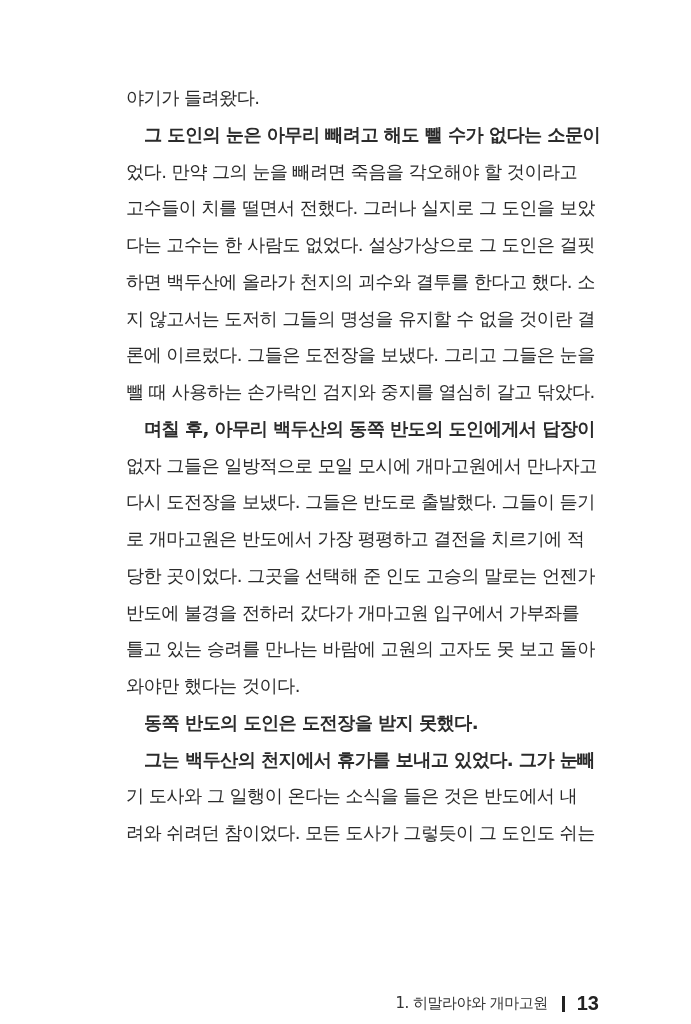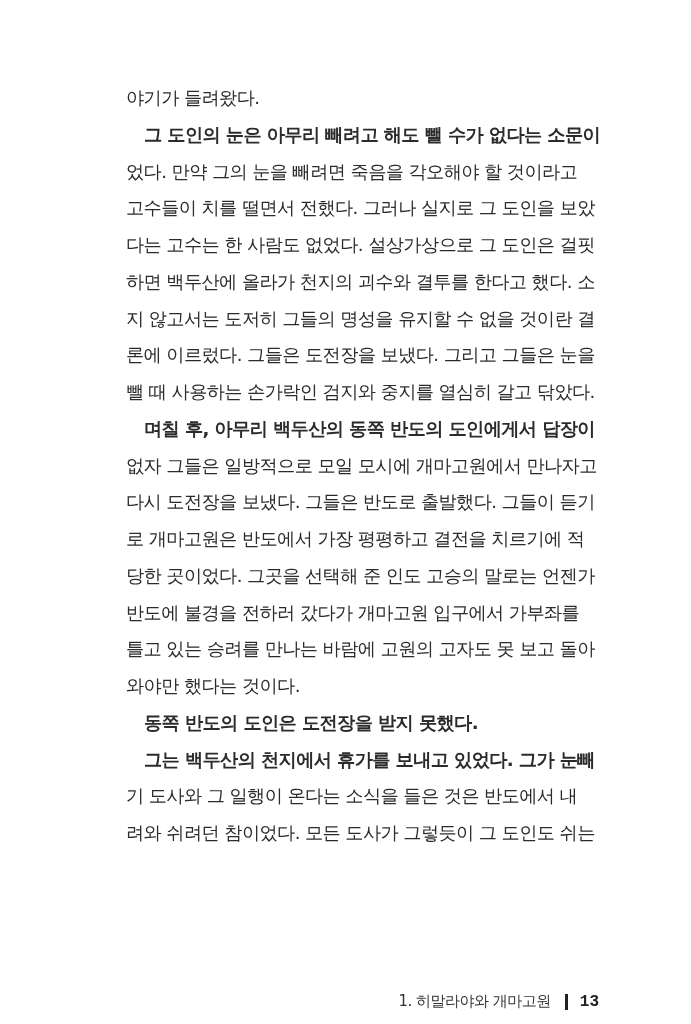--- a/index.html
+++ b/index.html
@@ -7,21 +7,21 @@
          font-family: "DejaVu Sans", "Liberation Sans", sans-serif; color: #2b2b2b; }
   .page-body { position: absolute; left: 126px; top: 80px; width: 446px; }
   .line { height: 36.75px; line-height: 36.75px; font-size: 18.2px; white-space: nowrap;
           letter-spacing: -0.6px; text-align: justify; text-align-last: justify; }
   .line.indent { padding-left: 18px; font-weight: bold; }
   .line.last { text-align-last: left; }
   .footer { position: absolute; top: 952px; right: 92px; display: flex; align-items: center;
             font-size: 15px; color: #333; margin-top: 40px; }
   .footer .chapter { letter-spacing: -0.5px; }
   .footer .sep { display: inline-block; width: 3px; height: 16px; background: #222; margin: 0 12px 0 14px; }
-  .footer .pageno { font-weight: bold; font-size: 16px; color: #222; font-family: Liberation Mono, monospace; }
+  .footer .pageno { font-weight: bold; font-size: 20px; color: #222; font-family: Liberation Sans, sans-serif; }
 </style>
 </head>
 <body>
 
 <div class="page-body">
   <div class="line last">야기가 들려왔다.</div>
   <div class="line indent">그 도인의 눈은 아무리 빼려고 해도 뺄 수가 없다는 소문이</div>
   <div class="line">었다. 만약 그의 눈을 빼려면 죽음을 각오해야 할 것이라고</div>
   <div class="line">고수들이 치를 떨면서 전했다. 그러나 실지로 그 도인을 보았</div>
   <div class="line">다는 고수는 한 사람도 없었다. 설상가상으로 그 도인은 걸핏</div>

